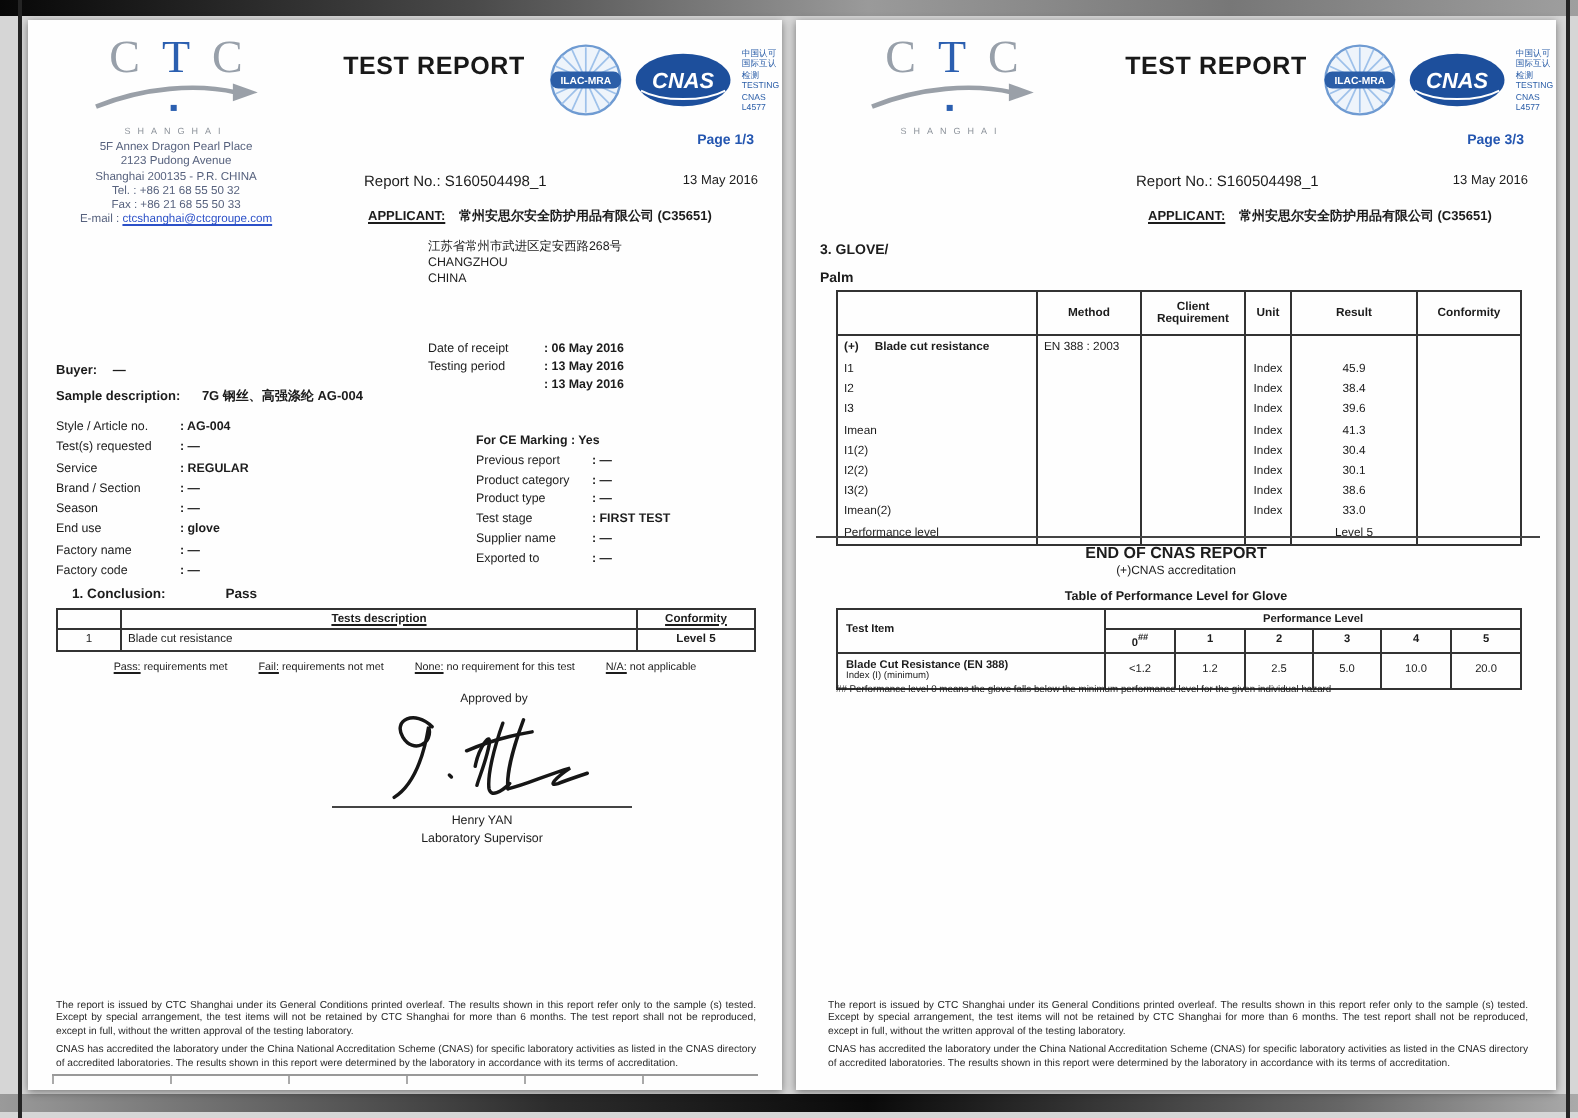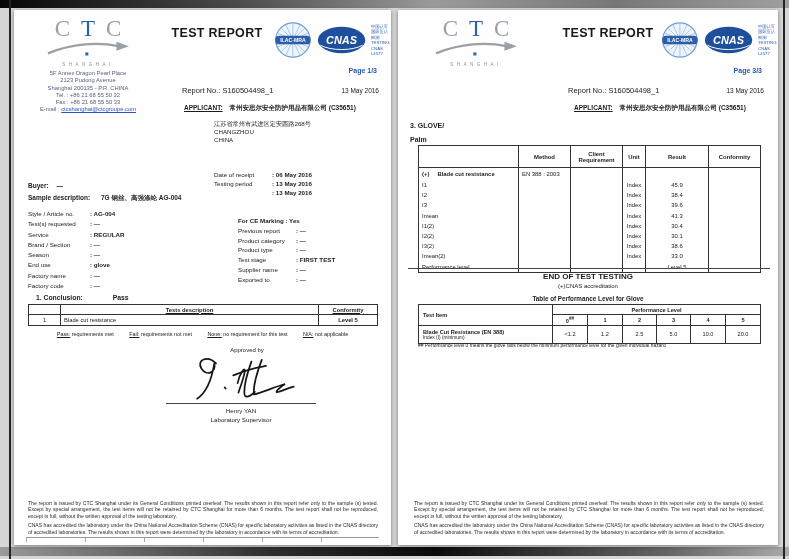--- a/index.html
+++ b/index.html
@@ -445,21 +445,21 @@
             <td></td>
             <td></td>
             <td class="cc"></td>
             <td class="cc">Level 5</td>
             <td></td>
           </tr>
       </tbody>
     </table>
 
     <div class="abs" style="left:10px;top:258px;width:362px;border-top:1.8px solid #444;"></div>
-    <div class="abs ctr b" style="left:0;top:262px;width:380px;font-size:8px;">END OF TEST TESTING</div>
+    <div class="abs ctr b" style="left:0;top:262px;width:380px;font-size:8px;">END OF CNAS REPORT</div>
     <div class="abs ctr" style="left:0;top:273px;width:380px;font-size:6px;">(+)CNAS accreditation</div>
     <div class="abs ctr b" style="left:0;top:285px;width:380px;font-size:6.3px;">Table of Performance Level for Glove</div>
 
     <table class="pt abs" style="left:20px;top:294px;">
       <colgroup>
           <col style="width:134px">
           <col style="width:35px">
           <col style="width:35px">
           <col style="width:34px">
           <col style="width:34px">

